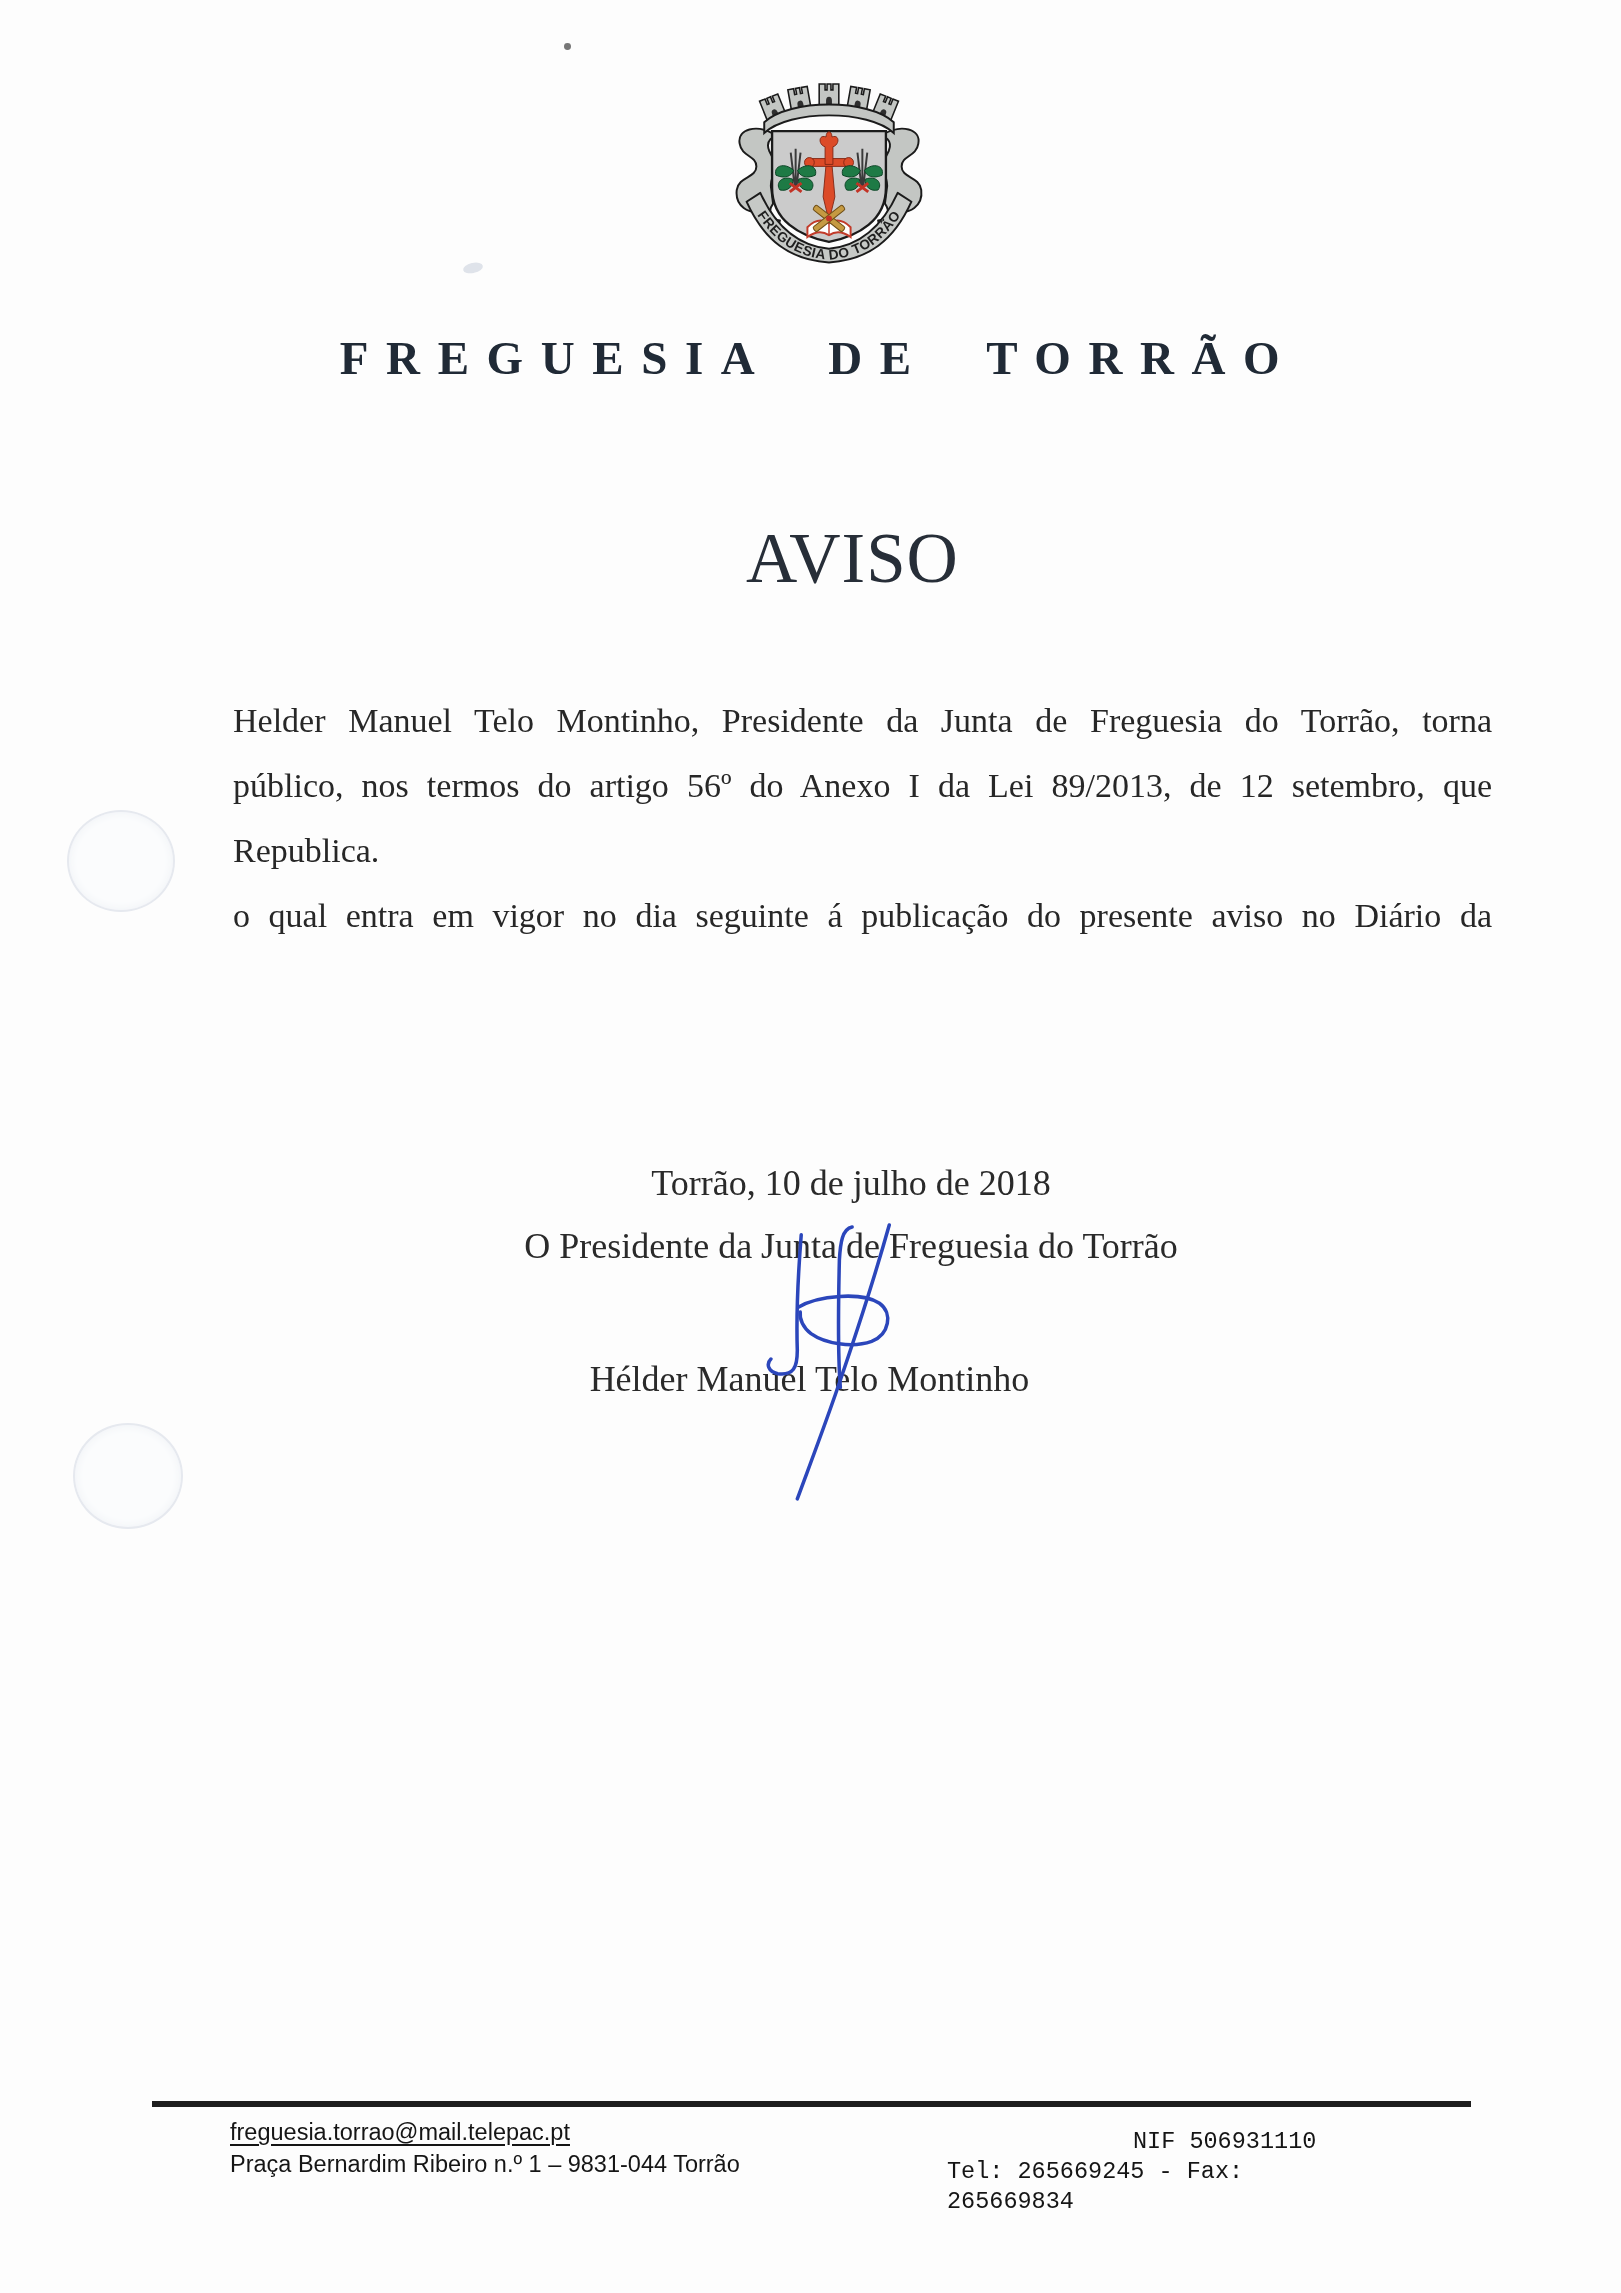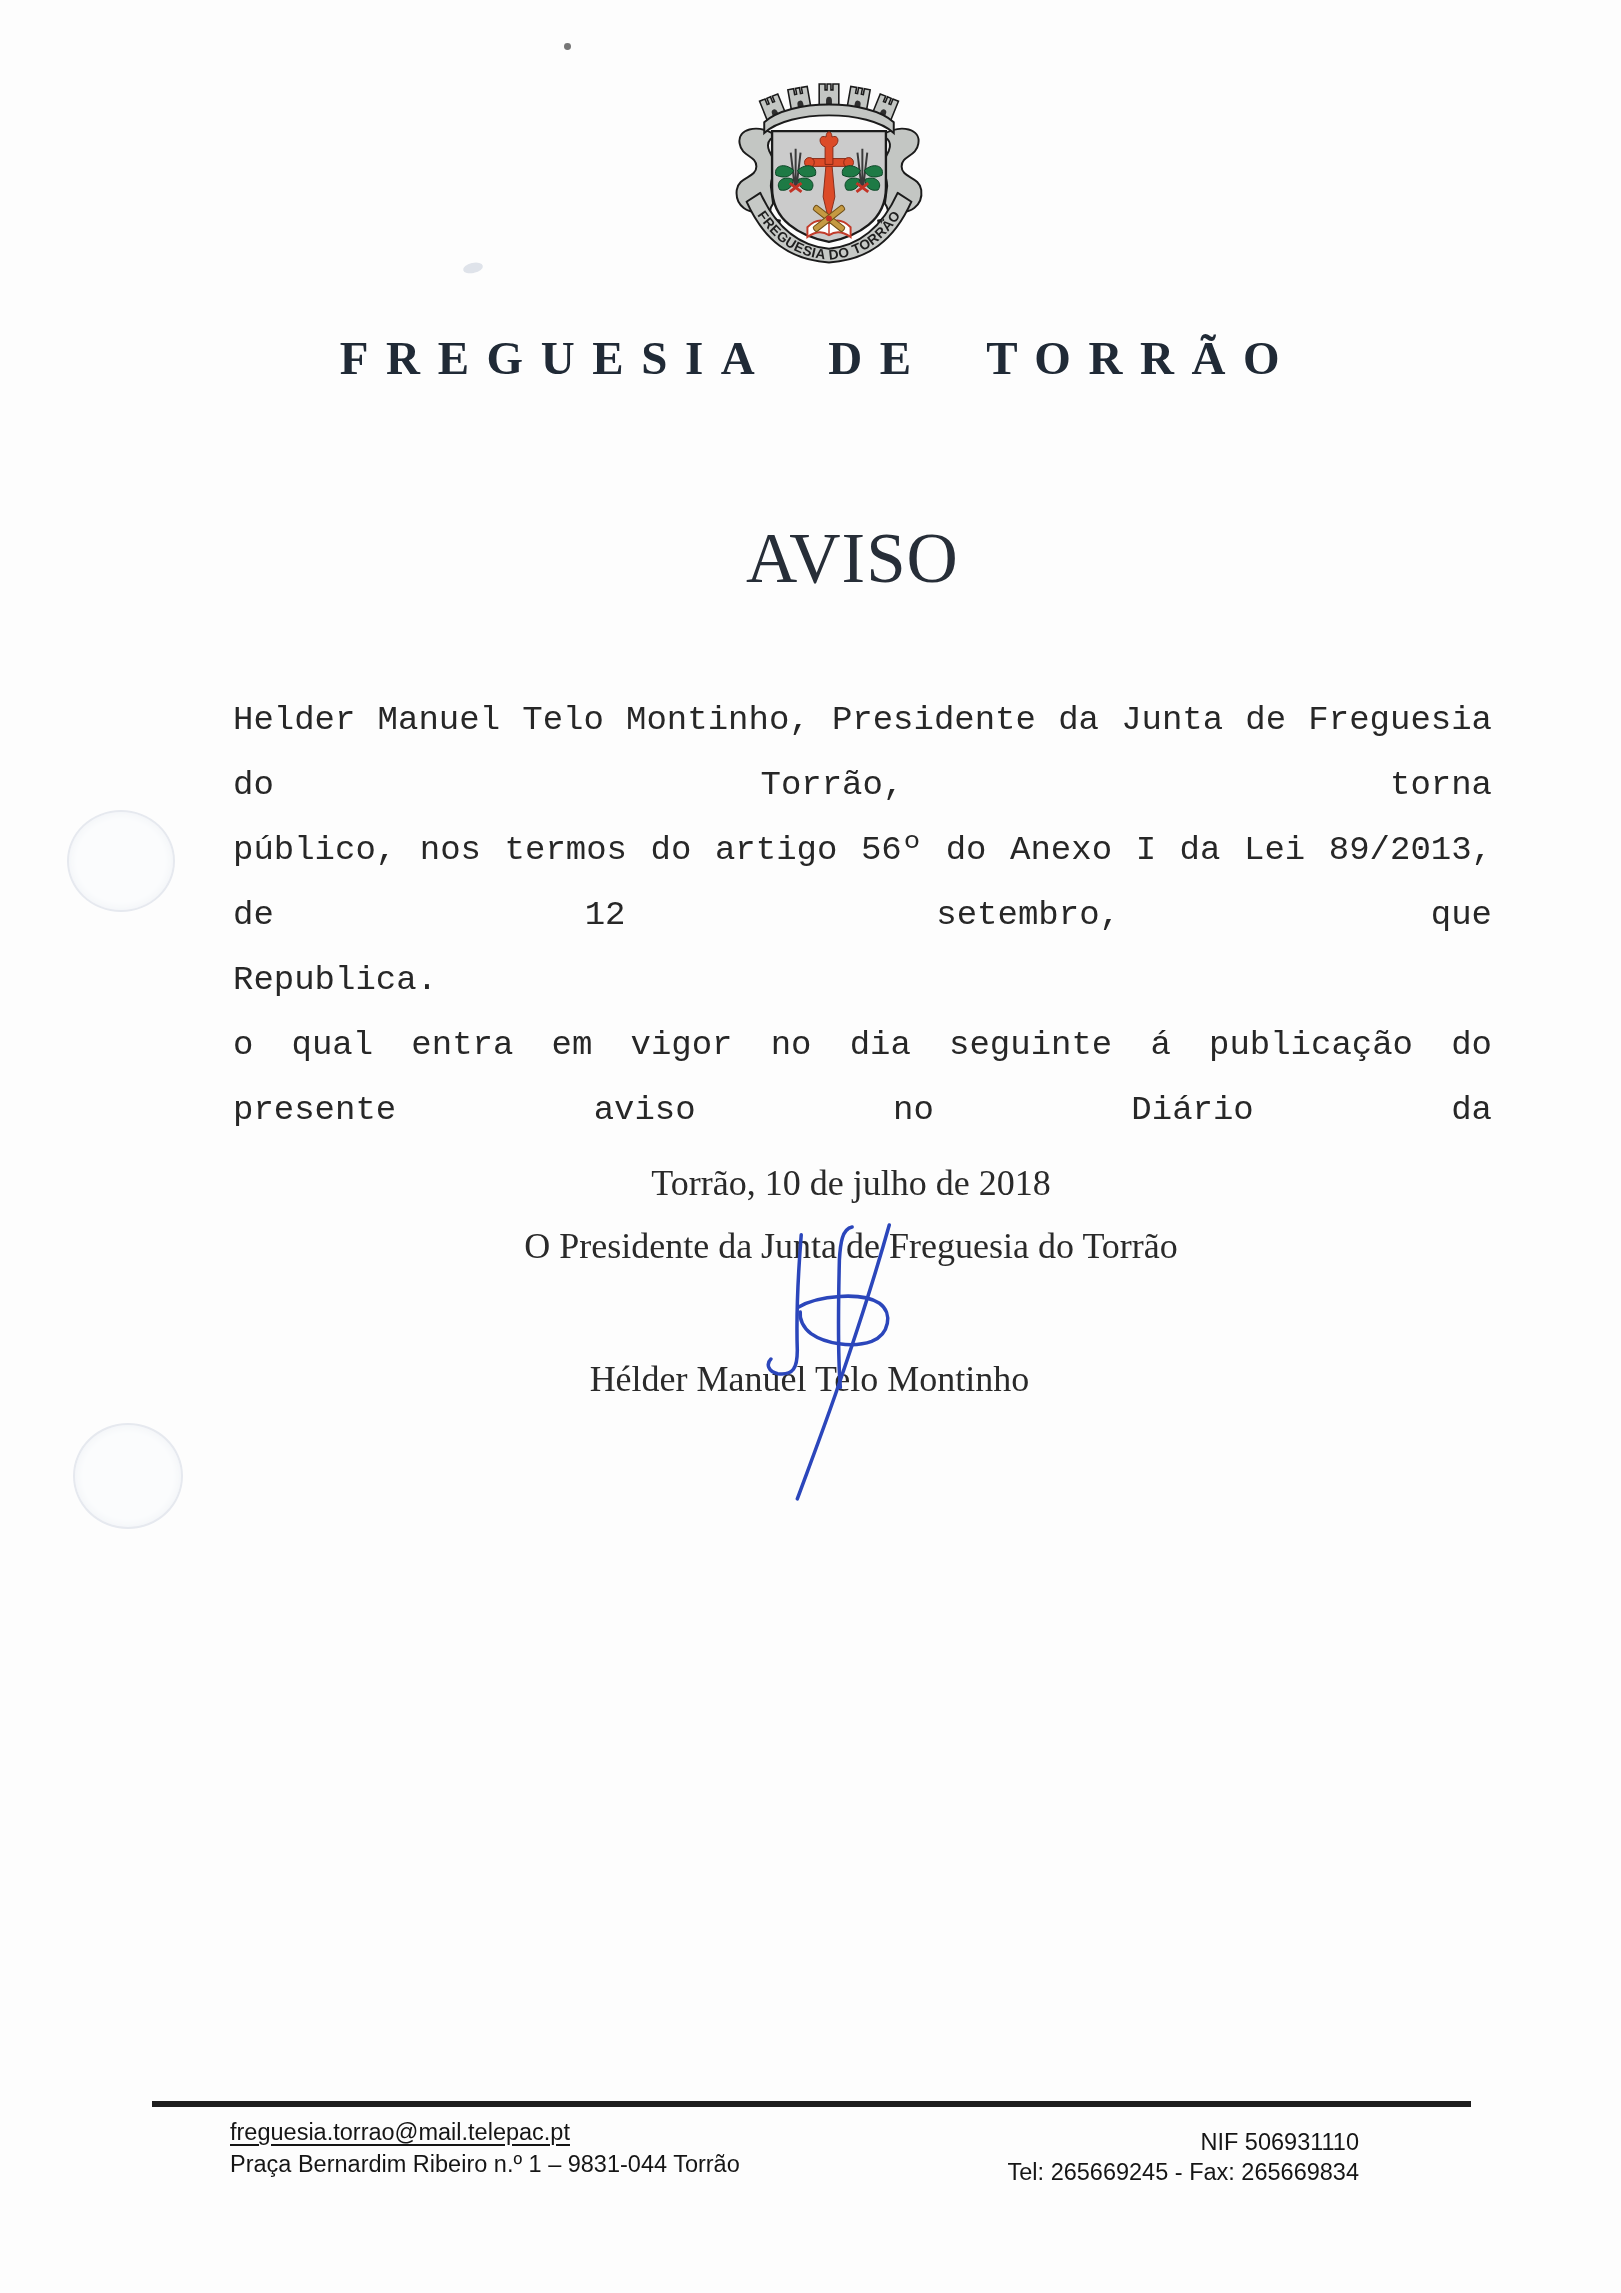--- a/index.html
+++ b/index.html
@@ -21,39 +21,39 @@
     position:absolute;left:0;top:331px;width:1637px;text-align:center;
     font-size:47px;font-weight:bold;color:#202a36;
     letter-spacing:17.6px;word-spacing:29px;white-space:nowrap;
   }
   .aviso{
     position:absolute;left:0;top:518px;width:1705px;text-align:center;
     font-size:71px;font-weight:500;color:#272e38;letter-spacing:1px;
   }
   .body-text{
     position:absolute;left:233px;top:688px;width:1259px;
-    font-size:34px;line-height:65px;color:#272727;font-family:Liberation Mono, monospace;
+    font-size:34px;line-height:65px;color:#272727;
   }
   .body-line{text-align:justify;text-align-last:justify;}
   .body-line.last{text-align-last:left;}
 
   .dateline{position:absolute;left:0;top:1162px;width:1702px;text-align:center;font-size:36px;color:#2a2a2a;}
   .signer-role{position:absolute;left:0;top:1225px;width:1702px;text-align:center;font-size:36px;color:#2a2a2a;}
   .signer-name{position:absolute;left:0;top:1358px;width:1619px;text-align:center;font-size:36px;color:#2a2a2a;}
   .signature{position:absolute;left:676px;top:1213px;width:225px;height:294px;z-index:5;}
 
   .footer-rule{position:absolute;left:152px;top:2101px;width:1319px;height:5.9px;background:#1e1e1e;}
   .footer-left{
     position:absolute;left:230px;top:2116px;
     font-family:Liberation Sans, sans-serif;font-size:23.5px;line-height:32px;color:#151515;
   }
   .footer-email{text-decoration:underline;text-underline-offset:3.9px;}
   .footer-right{
     position:absolute;left:947px;top:2127px;width:412px;
-    font-family:Liberation Sans, sans-serif;font-size:23.5px;line-height:30px;color:#151515;text-align:right;
+    font-family:Liberation Mono, monospace;font-size:23.5px;line-height:30px;color:#151515;
   }
   .footer-nif{padding-left:186px;}
 </style>
 </head>
 <body>
 
 <div class="page">
 
   <div class="dot-artifact"></div>
   <div class="smudge-artifact"></div>

